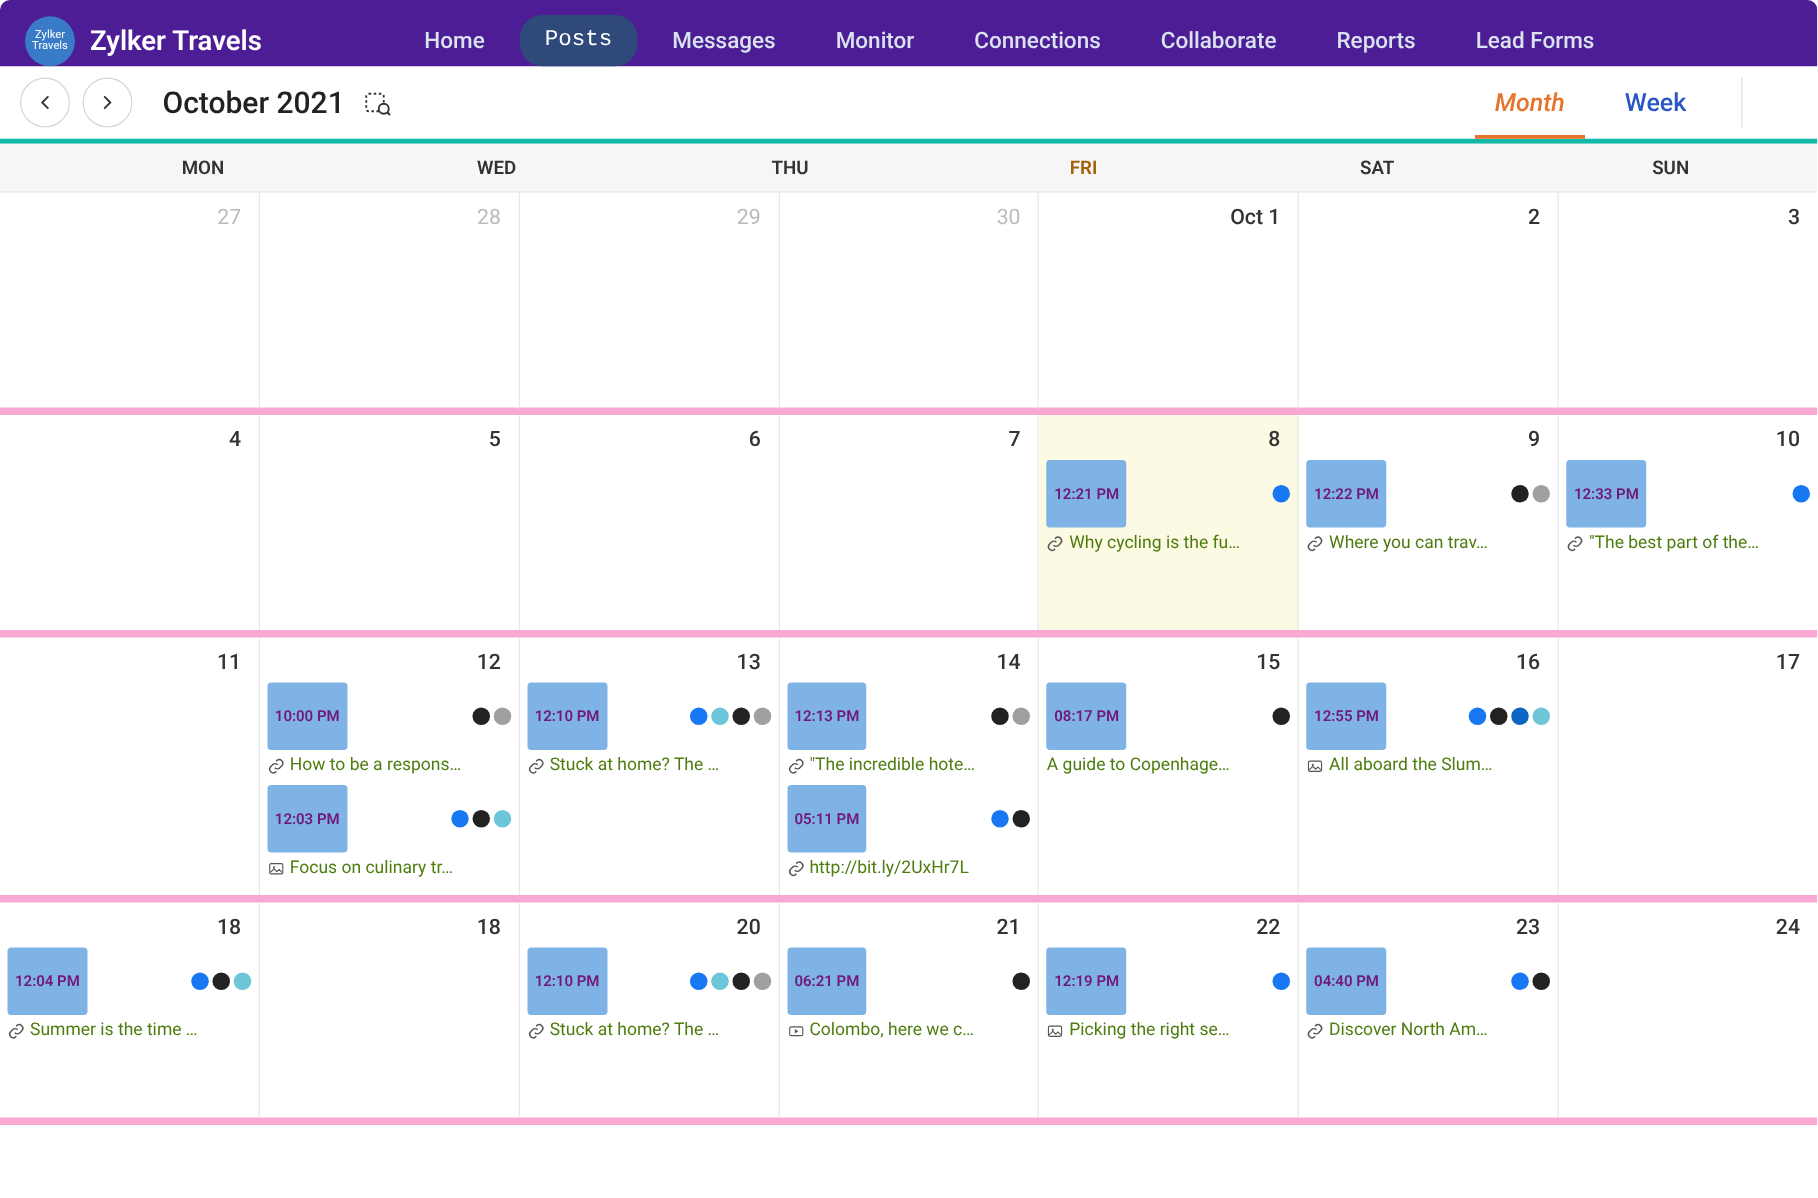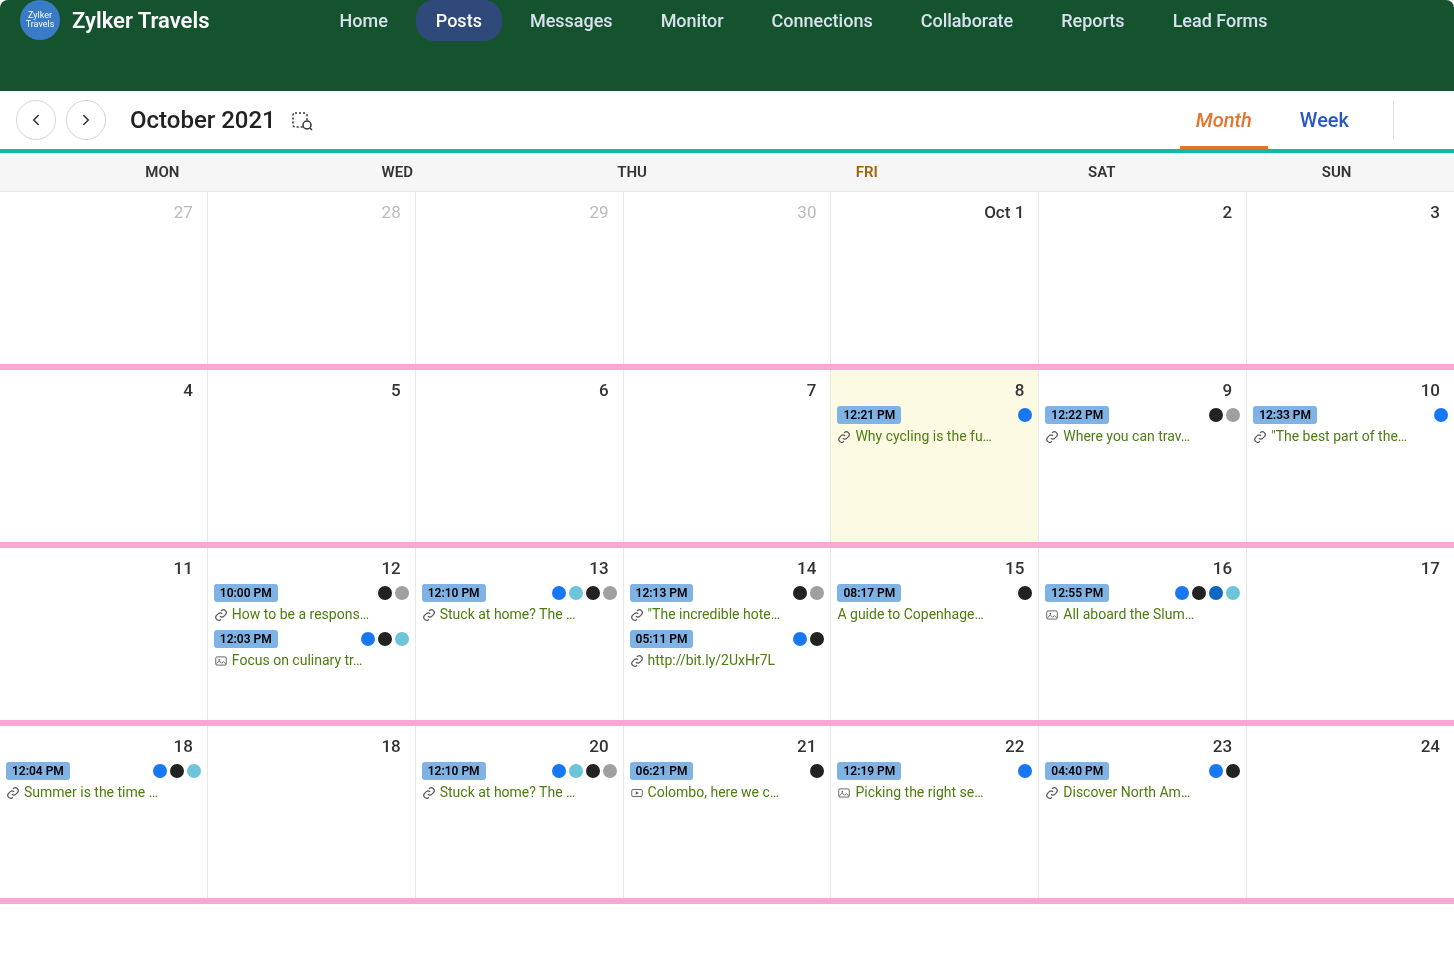--- a/index.html
+++ b/index.html
@@ -1,26 +1,26 @@
 <!DOCTYPE html>
 <html><head>
 <meta charset="utf-8">
 <style>
 * { box-sizing: border-box; margin: 0; padding: 0; }
 body { font-family: -apple-system, BlinkMacSystemFont, "Segoe UI", Roboto, sans-serif; background: #fff; color: #222; }
 .app { width: 1454px; height: 958px; background: #fff; border-radius: 8px; overflow: hidden; }
 
 
-.topnav { background: #14532d; color: #fff; display: flex; align-items: flex-start; height: 91px; padding: 0 20px; }
+.topnav { background: #4c1d95; color: #fff; display: flex; align-items: flex-end; height: 53px; padding: 0 20px; }
 .brand { display: flex; align-items: center; gap: 12px; margin-right: 30px; }
 .brand-logo { width: 40px; height: 40px; border-radius: 50%; background: #3a7bc8; display: flex; align-items: center; justify-content: center; font-size: 9px; color: #fff; text-align: center; line-height: 1; }
 .brand-name { font-size: 22px; font-weight: 600; }
 .navitems { display: flex; gap: 8px; margin-left: 80px; }
 .navitem { padding: 10px 20px; font-size: 18px; font-weight: 500; color: #d9e3f0; border-radius: 18px; cursor: pointer; }
-.navitem.active { background: #2f4a7a; color: #fff; }
+.navitem.active { background: #2f4a7a; color: #fff; font-family: Liberation Mono, monospace; }
 
 
 .toolbar { display: flex; align-items: center; height: 62px; padding: 0 16px; border-bottom: 4px solid #14b8a6; }
 .navarrow { width: 40px; height: 40px; border: 1px solid #d6d6d6; border-radius: 50%; display: flex; align-items: center; justify-content: center; margin-right: 10px; cursor: pointer; }
 .month-label { font-size: 24px; font-weight: 500; margin-left: 14px; margin-right: 14px; }
 .calsearch { width: 24px; height: 24px; cursor: pointer; }
 .spacer { flex: 1; }
 .viewtabs { display: flex; align-items: stretch; height: 100%; }
 .viewtab { display: flex; align-items: center; padding: 0 24px; font-size: 20px; font-weight: 500; cursor: pointer; position: relative; }
 .viewtab.active { color: #e6732b; font-style: italic; }
@@ -39,21 +39,21 @@
 .daycell { flex: 1; border-right: 1px solid #e8e8e8; padding: 6px 6px; position: relative; overflow: hidden; }
 .daycell:last-child { border-right: none; }
 .daycell.today { background: #fdfae3; }
 .daynum { text-align: right; font-size: 17px; color: #999; padding: 4px 8px 6px; }
 .daycell.today .daynum, .daycell.current .daynum { color: #333; font-weight: 500; }
 .daynum.other { color: #bbb; }
 
 
 .post { margin-bottom: 8px; }
 .post-head { display: flex; align-items: center; justify-content: space-between; margin-bottom: 4px; }
-.time-badge { background: #7fb3e6; color: #000000; font-size: 12px; font-weight: 600; padding: 2px 6px; border-radius: 3px; }
+.time-badge { background: #7fb3e6; color: #701a75; font-size: 12px; font-weight: 600; padding: 20px 6px; border-radius: 3px; }
 .net-icons { display: flex; gap: 3px; }
 .neticon { width: 14px; height: 14px; border-radius: 50%; display: inline-block; }
 .neticon.fb { background: #1877f2; }
 .neticon.x { background: #222; }
 .neticon.in { background: #0a66c2; }
 .neticon.gm { background: #a0a0a0; }
 .neticon.pb { background: #6cc5d8; }
 .post-title { font-size: 14px; color: #4d7c0f; white-space: nowrap; overflow: hidden; text-overflow: ellipsis; display: flex; align-items: flex-end; gap: 4px; }
 .post-icon { flex-shrink: 0; }
 

